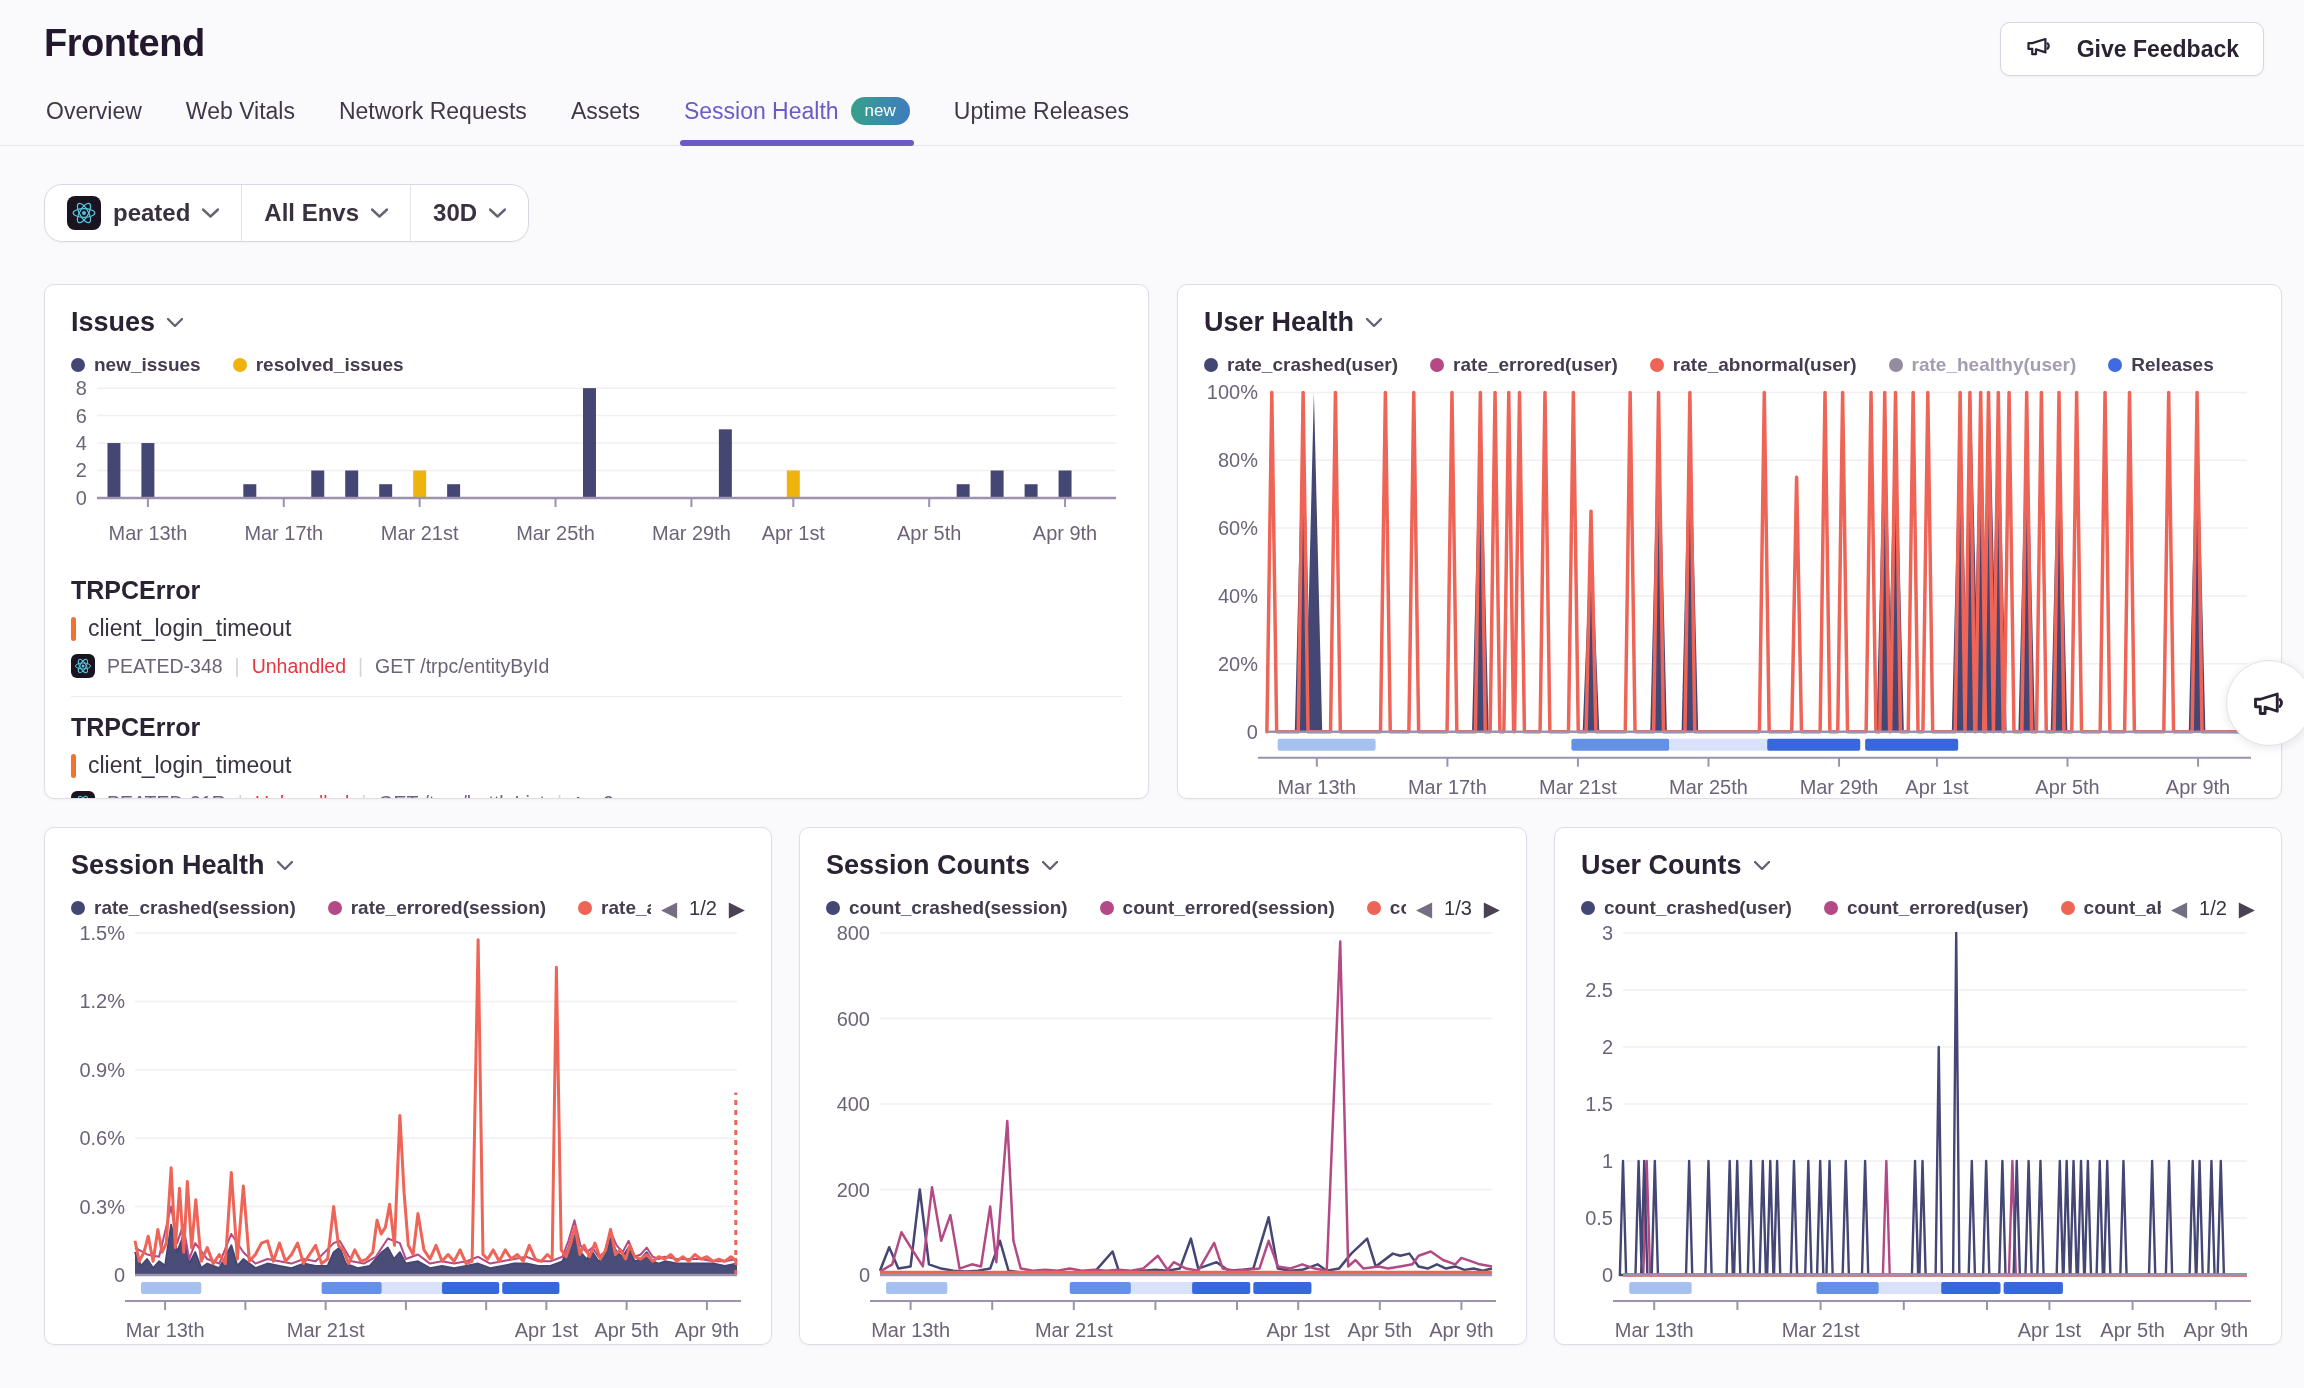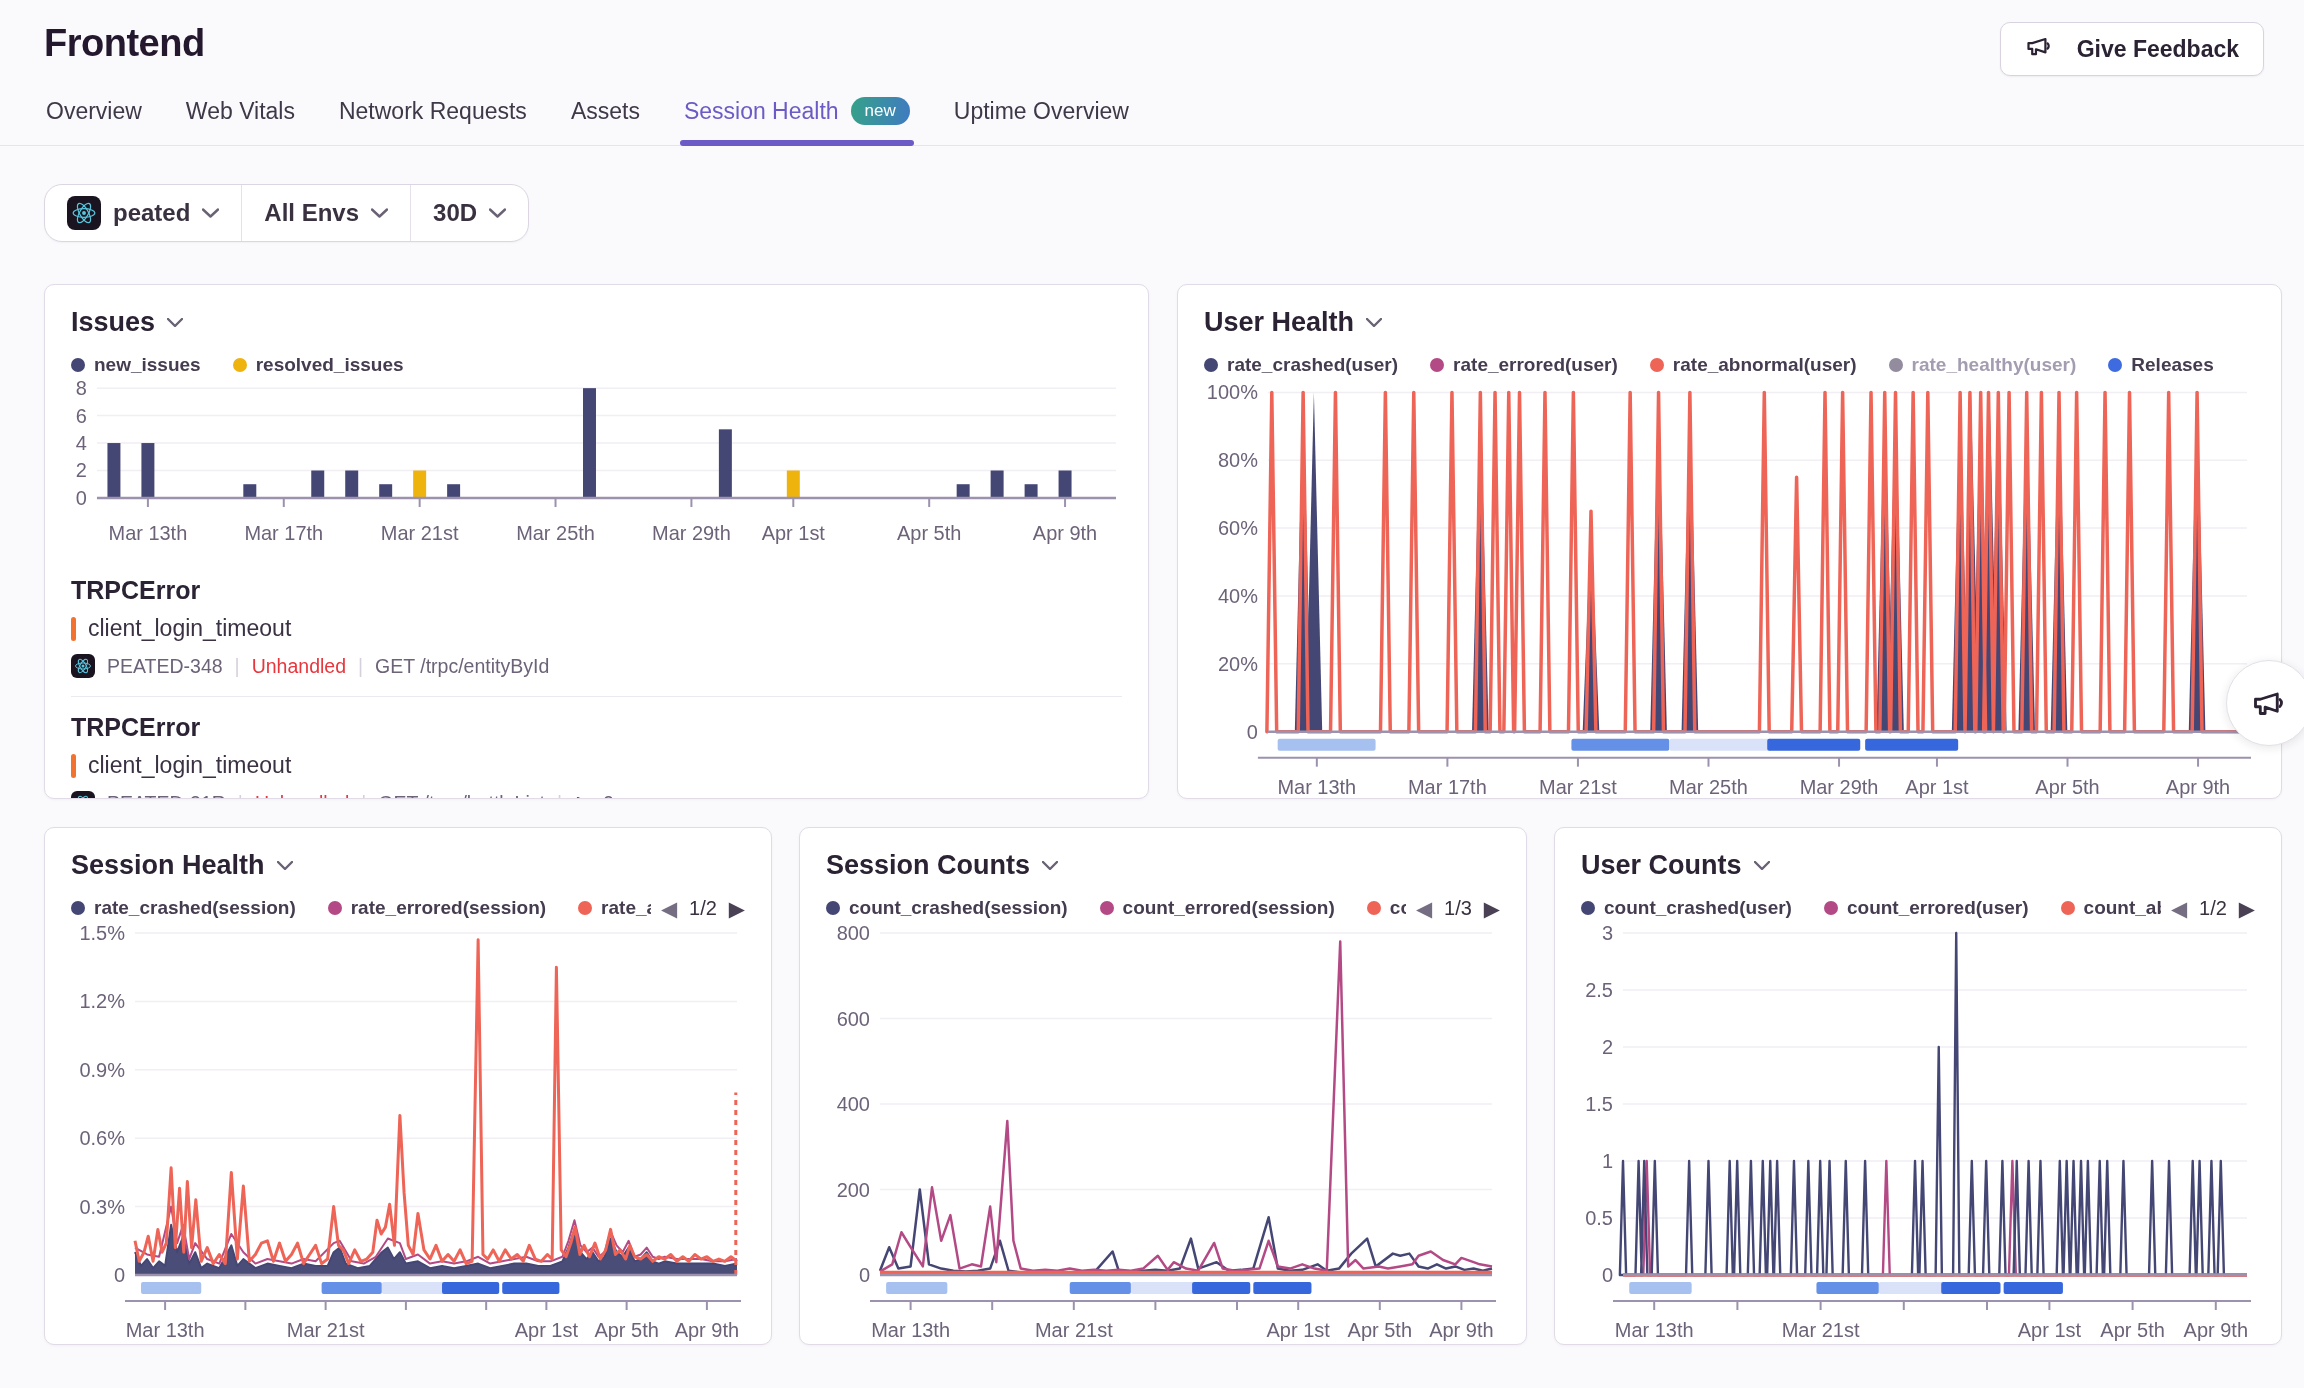--- a/index.html
+++ b/index.html
@@ -134,21 +134,21 @@
         <span>Network Requests</span>
       </div>
     <div class="tab">
         <span>Assets</span>
       </div>
     <div class="tab active">
       <span>Session Health</span>
       <span class="new-badge">new</span>
     </div>
     <div class="tab">
-        <span>Uptime Overview</span>
+        <span>Uptime Releases</span>
       </div>
   </div>
 </div>
 
 
 <div class="filterbar">
   <div class="filter-seg">
     <span class="proj-icon">
       <svg width="26" height="26" viewBox="0 0 24 24">
           <g fill="none" stroke="#58c5dd" stroke-width="1.1">

